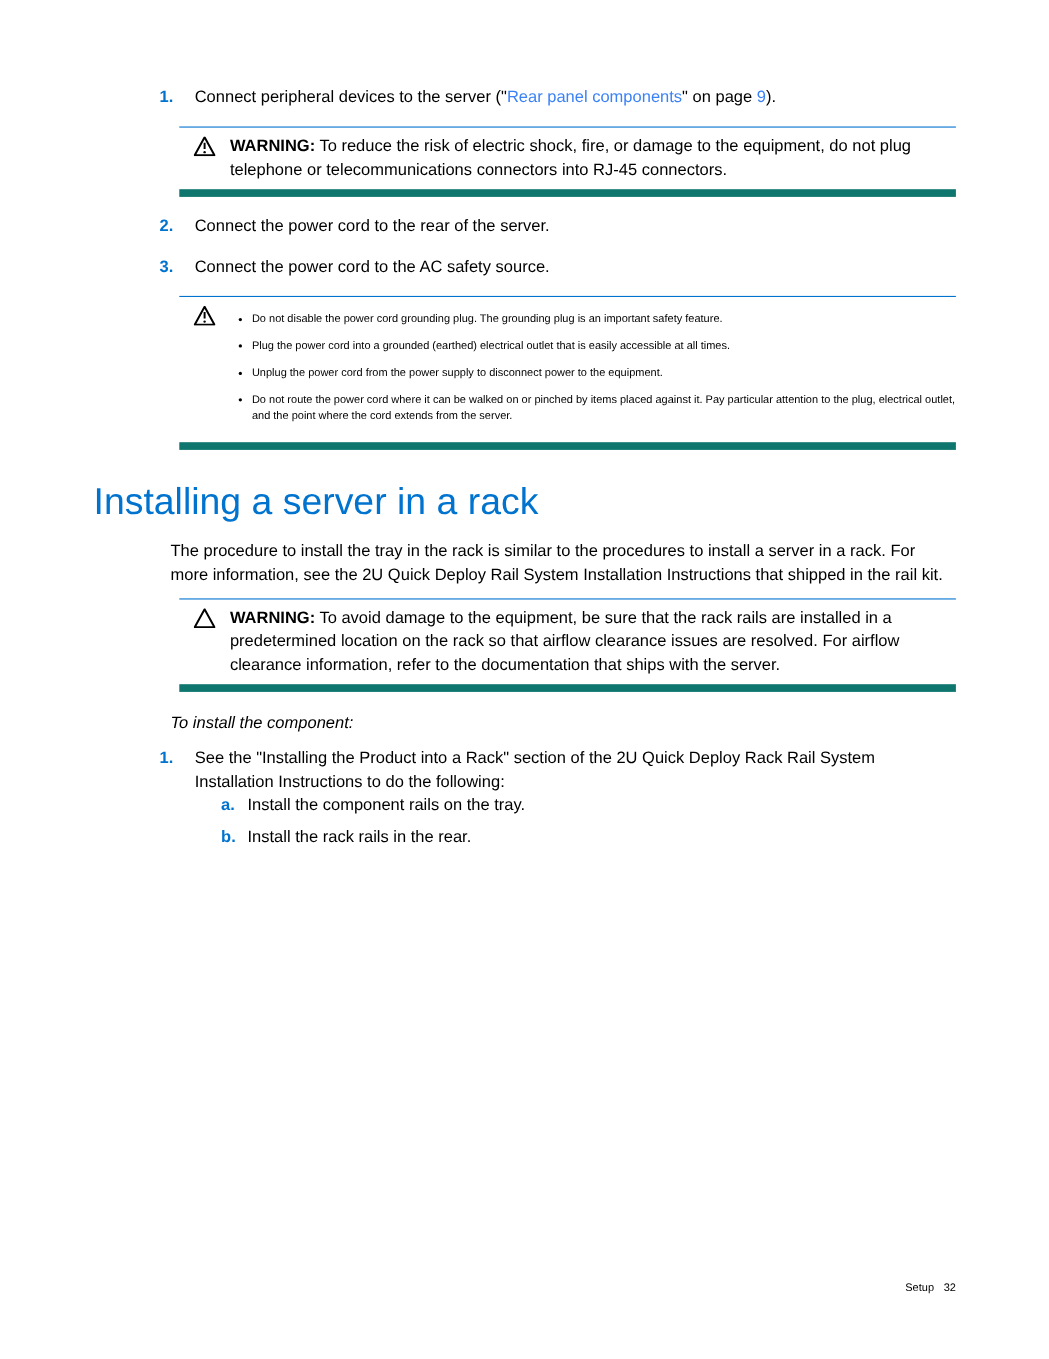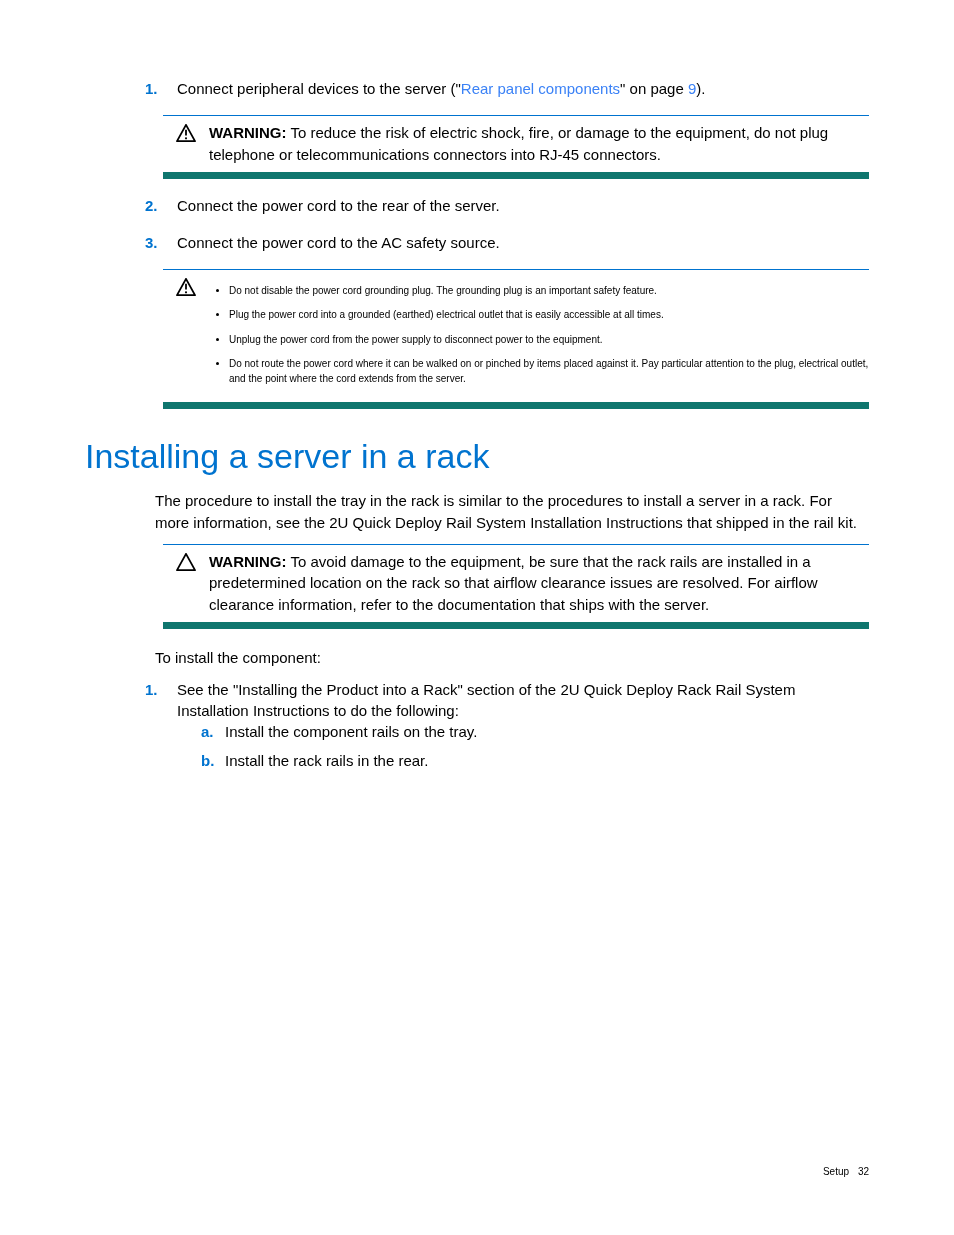--- a/index.html
+++ b/index.html
@@ -12,21 +12,21 @@
   .step .txt { flex: 1; }
   .link { color: #3b82f6; }
   .callout { border-top: 1px solid #0073cf; border-bottom: 7px solid #0f766e; margin: 6px 0 16px 78px; padding: 6px 0; display: flex; }
   .callout-icon { flex: 0 0 46px; display: flex; justify-content: center; align-items: flex-start; padding-top: 2px; }
   .callout-body { flex: 1; font-size: 15px; line-height: 1.45; }
   .callout-label { font-weight: bold; }
   .tri { width: 20px; height: 18px; }
   .bullets { list-style: disc; margin: 8px 0 4px 20px; }
   .bullets li { margin-bottom: 10px; font-size: 10px; line-height: 1.45; }
   h1.section { color: #0073cf; font-weight: 300; font-size: 34px; margin: 28px 0 14px 0; font-family: Liberation Sans, sans-serif; }
-  .para { font-size: 15px; line-height: 1.45; margin: 0 0 10px 70px; }
+  .para { font-size: 15px; line-height: 1.45; margin: 0 0 10px 70px; font-style: italic; }
   .para-wide { font-size: 15px; line-height: 1.45; margin: 0 0 10px 70px; }
   .ital { }
   .substeps { margin-left: 24px; }
   .substep { display: flex; margin-bottom: 8px; font-size: 15px; line-height: 1.4; }
   .substep .num { flex: 0 0 24px; }
   .footer { position: absolute; bottom: 58px; right: 85px; font-size: 10px; }
   .footer .pnum { margin-left: 6px; }
 </style>
 </head>
 <body>

